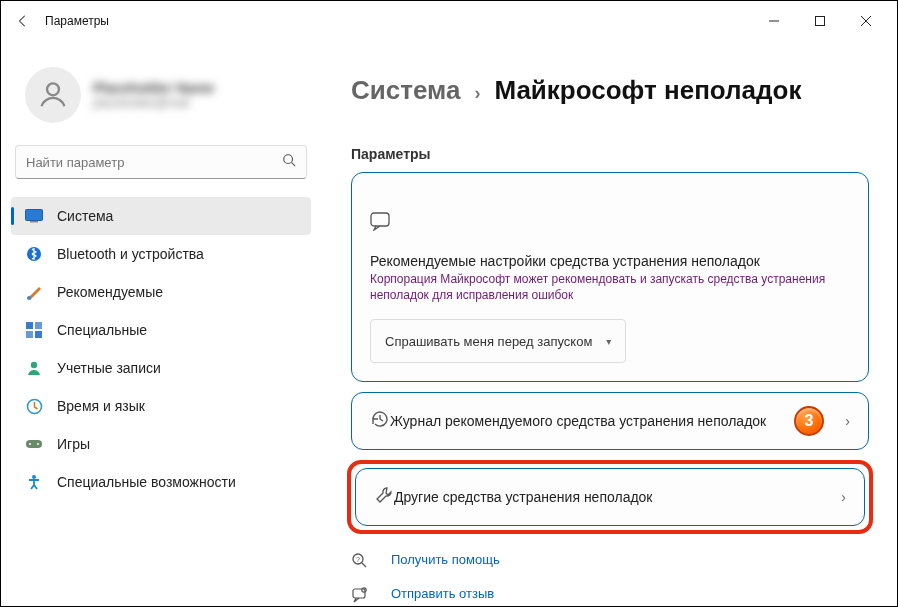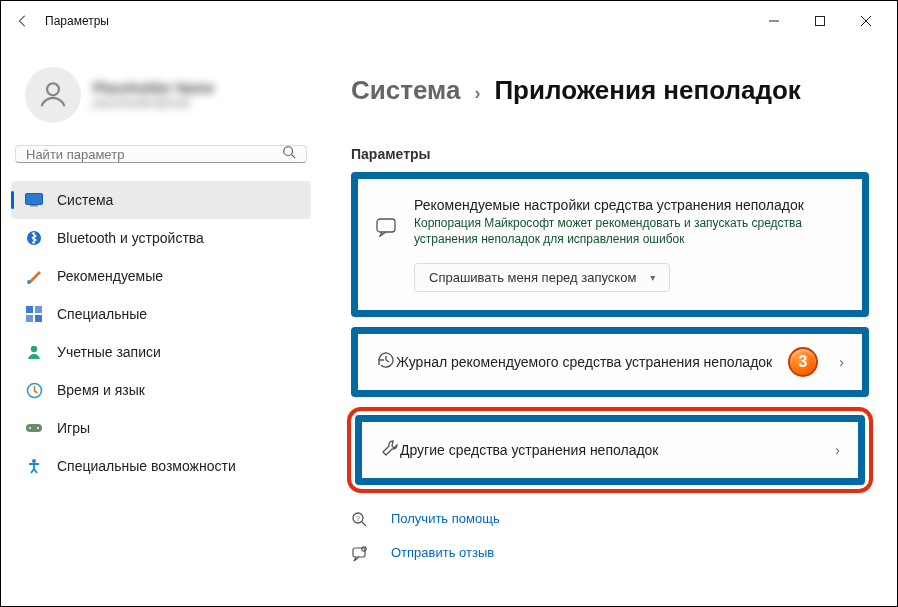--- a/index.html
+++ b/index.html
@@ -14,43 +14,43 @@
 
   .content { display: flex; height: calc(100% - 40px); }
   
   .sidebar { width: 320px; padding: 6px 10px 0 10px; display:flex; flex-direction:column; }
   .profile { display: flex; align-items: center; gap: 12px; padding: 20px 10px 22px 14px; }
   .avatar { width: 56px; height: 56px; border-radius: 50%; background: #ececec; display:flex; align-items:center; justify-content:center; color:#888; }
   .avatar svg { width: 34px; height: 34px; }
   .profile .blur { filter: blur(4px); }
   .profile .name { font-size: 14px; font-weight:600; color:#444; }
   .profile .email { font-size: 12px; color:#777; }
-  .searchbox { margin: 0 4px 18px 4px; height: 16px; border: 1px solid #ddd; border-radius: 4px; background:#fcfcfc; display:flex; align-items:center; padding: 8px 10px; gap:8px; border-bottom:1.5px solid #999;}
+  .searchbox { margin: 0 4px 18px 4px; height: 16px; border: 1px solid #ddd; border-radius: 4px; background:#fcfcfc; display:flex; align-items:center; padding: 16px 10px; gap:8px; border-bottom:1.5px solid #999;}
   .searchbox input { flex:1; border:none; outline:none; background:transparent; font-size:13px; color:#333; }
   .searchbox .si { color:#555; }
   .nav { flex:1; overflow:hidden; }
   .nav-item { display:flex; align-items:center; gap:14px; height:38px; padding: 0 14px; border-radius:4px; font-size:14px; color:#222; position:relative; }
   .nav-item.active { background:#eaeaea; }
   .nav-item.active::before { content:""; position:absolute; left:0; top:10px; bottom:10px; width:3px; background:#0067c0; border-radius:2px; }
   .nav-item .ico { width:18px; height:18px; display:flex; align-items:center; justify-content:center; }
 
   
   .main { flex:1; padding: 34px 28px 0 30px; overflow:hidden; }
   .breadcrumb { display:flex; align-items:baseline; gap:14px; margin-bottom: 40px; }
   .breadcrumb .parent { font-size:26px; font-weight:600; color:#666; }
   .breadcrumb .chev { font-size:18px; color:#777; font-weight:600;}
   .breadcrumb .current { font-size:26px; font-weight:600; color:#111; }
   .section-label { font-size:14px; font-weight:600; color:#333; margin-bottom:10px; }
-  .card { border:7px solid #0369a1; border-radius:4px; background:#fdfdfd; margin-bottom:10px; }
+  .card { border:1px solid #0369a1; border-radius:12px; background:#fdfdfd; margin-bottom:10px;flex-direction:column; }
   .card.big { padding: 18px 18px 18px 18px; display:flex; gap:18px; align-items:flex-start;}
   .card.big .icon { margin-top:20px; color:#555;}
   .card.big .body { flex:1;}
   .card.big .ttl { font-size:14px; color:#222; }
-  .card.big .desc { font-size:12px; color:#14532d; margin-top:2px; line-height:1.35;}
-  .dropdown { margin-top:16px; height:29px; border:1px solid #ddd; border-radius:4px; background:#fcfcfc; display:inline-flex; align-items:center; padding:0 14px; gap:14px; font-size:13px; color:#333;}
+  .card.big .desc { font-size:12px; color:#701a75; margin-top:2px; line-height:1.35;}
+  .dropdown { margin-top:16px; height:44px; border:1px solid #ddd; border-radius:4px; background:#fcfcfc; display:inline-flex; align-items:center; padding:0 14px; gap:14px; font-size:13px; color:#333;}
   .dropdown .dd { color:#666; font-size:10px;}
   .row { height:56px; display:flex; align-items:center; gap:0; padding:0 18px; position:relative;}
   .row .icon { color:#555;}
   .row .txt { flex:1; font-size:14px; color:#222;}
   .row .chev { color:#666; font-size:14px;}
   .hl { border:4px solid #e82c12; border-radius:14px; padding:4px; margin: 10px -4px 18px -4px;}
   .hl .card{margin:0;}
   .badge { position:absolute; right:44px; top:50%; transform:translateY(-50%); width:30px; height:30px; border-radius:50%; background: radial-gradient(circle at 35% 30%, #ffa24a, #ff6a00 60%, #e24800); color:#fff; font-weight:700; display:flex; align-items:center; justify-content:center; border:2px solid #c93c00; box-shadow: inset 0 2px 3px rgba(255,255,255,.5);}
   .links { margin-top:8px;}
   .link { display:flex; align-items:flex-start; gap:22px; height:34px; font-size:13px;}
@@ -186,21 +186,21 @@
           </span>
         <span>Специальные возможности</span>
       </div>
     </div>
   </div>
 
   <div class="main">
     <div class="breadcrumb">
       <span class="parent">Система</span>
       <span class="chev">›</span>
-      <span class="current">Приложения неполадок</span>
+      <span class="current">Майкрософт неполадок</span>
     </div>
 
     <div class="section-label">Параметры</div>
 
     <div class="card big">
       <span class="icon">
         <svg width="20" height="20" viewBox="0 0 20 20">
             <rect x="1" y="2" width="18" height="13" rx="3" fill="none" stroke="#555" stroke-width="1.3"></rect>
             <path d="M6 15l-2 4 6-4" fill="none" stroke="#555" stroke-width="1.3"></path>
           </svg>

